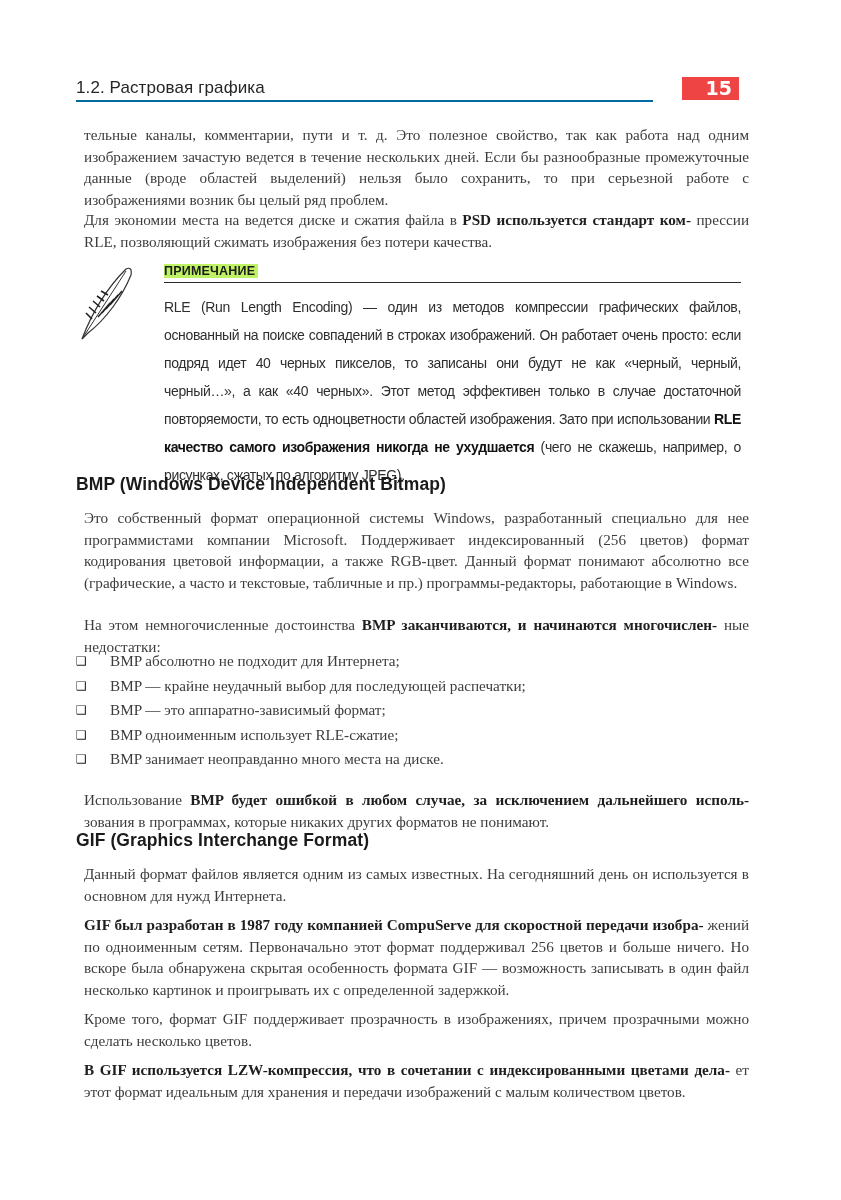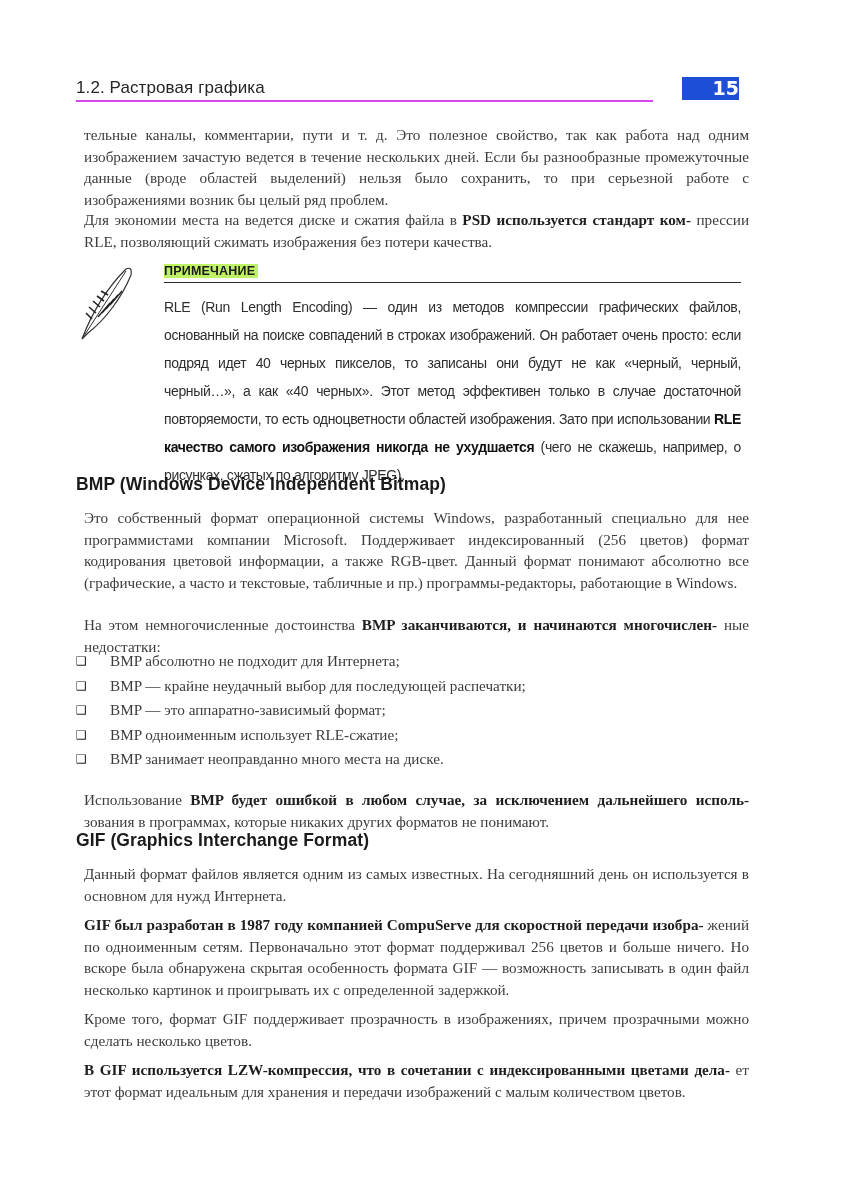--- a/index.html
+++ b/index.html
@@ -1,25 +1,25 @@
 <!DOCTYPE html>
 <html><head>
   <meta charset="utf-8">
   <style>
     html, body { margin: 0; padding: 0; background: #ffffff; }
     body { width: 841px; height: 1200px; position: relative; overflow: hidden; color: #3a3a3a; }
     .page { position: absolute; left: 0; top: 0; width: 841px; height: 1200px; }
 
     .running-head { position: absolute; left: 76px; top: 74px; width: 577px; height: 26px;
-      border-bottom: 2px solid #d946ef; text-decoration: underline; }
+      border-bottom: 2px solid #0369a1; text-decoration: underline; }
     .running-head .title { font-family: "Liberation Sans", sans-serif; font-size: 17px; color: #262626;
       position: absolute; left: 0; bottom: 2px; letter-spacing: 0.1px; }
-    .page-badge { position: absolute; left: 682px; top: 77px; width: 57px; height: 23px; background: #1d4ed8;
+    .page-badge { position: absolute; left: 682px; top: 77px; width: 57px; height: 23px; background: #ef4444;
       color: #ffffff; font-family: "DejaVu Sans", sans-serif; font-weight: bold; font-size: 19px;
-      text-align: right; box-sizing: border-box; line-height: 23px; }
+      text-align: right; box-sizing: border-box; padding-right: 7px; line-height: 23px; }
 
     .serif { font-family: "Liberation Serif", serif; font-size: 15.2px; line-height: 21.5px; color: #3c3c3c; }
     .serif b { color: #1e1e1e; font-weight: bold; }
     .para { position: absolute; left: 76px; width: 665px; margin: 8px; text-align: justify; }
 
     .note { position: absolute; left: 76px; top: 263px; width: 665px; height: 170px; }
     .note .feather { position: absolute; left: 0; top: 0; width: 58px; height: 80px; }
     .note .note-head { position: absolute; left: 88px; top: 0; width: 577px; height: 20px;
       border-bottom: 1.5px solid #2b2b2b; box-sizing: border-box; }
     .note .note-label { font-family: "Liberation Sans", sans-serif; font-weight: bold; font-size: 12.5px;

